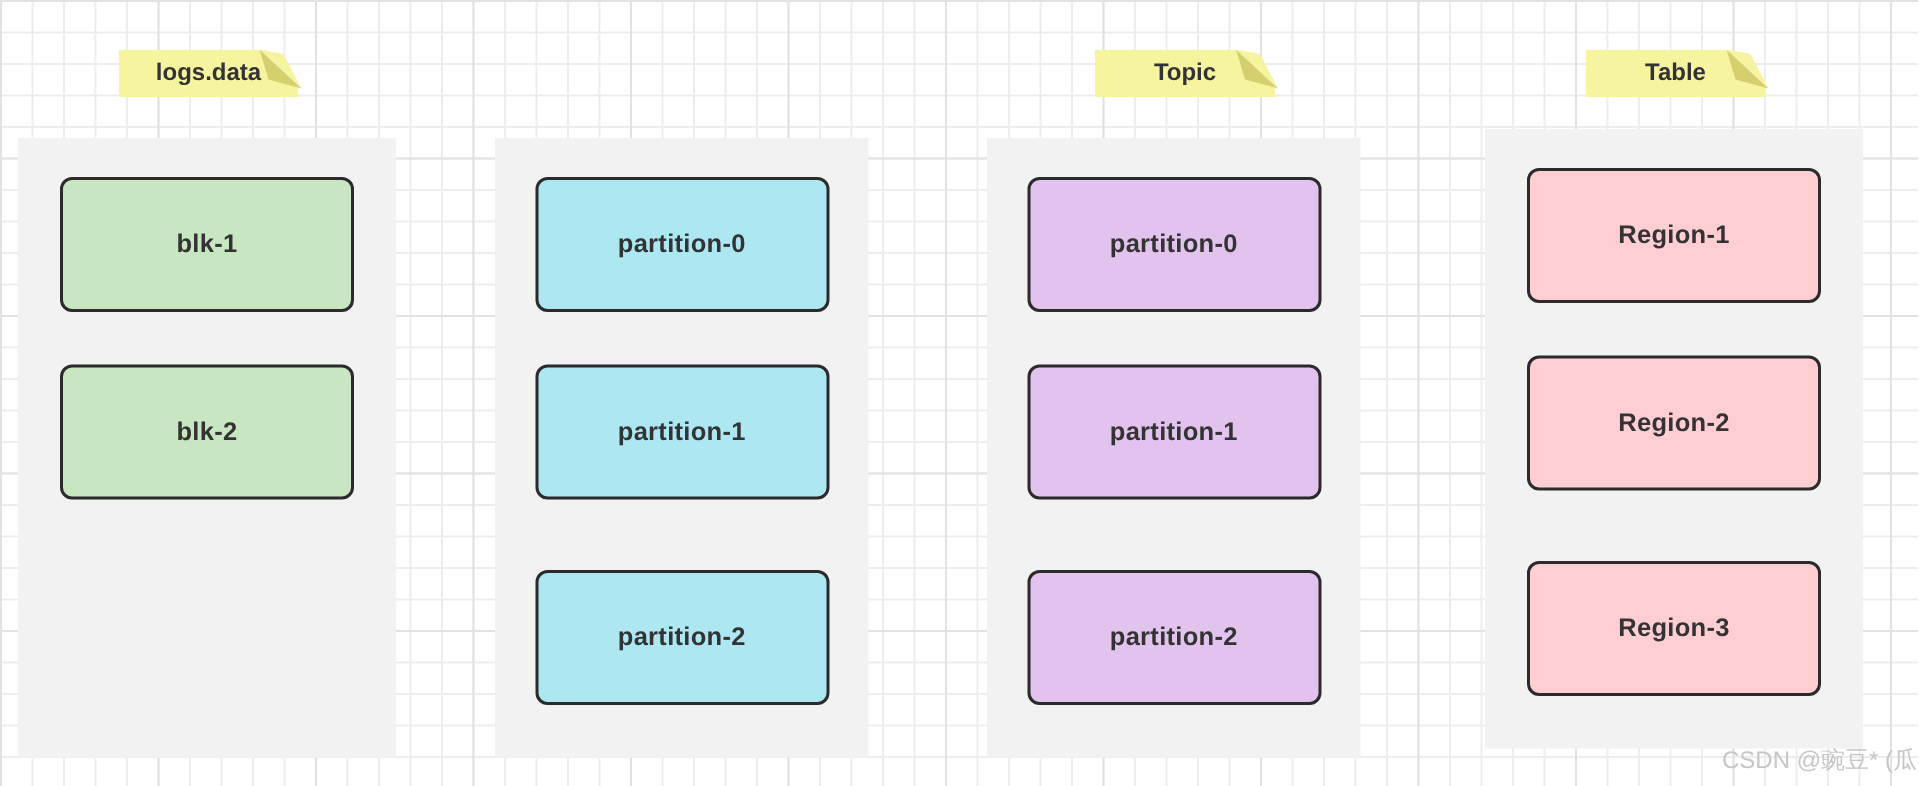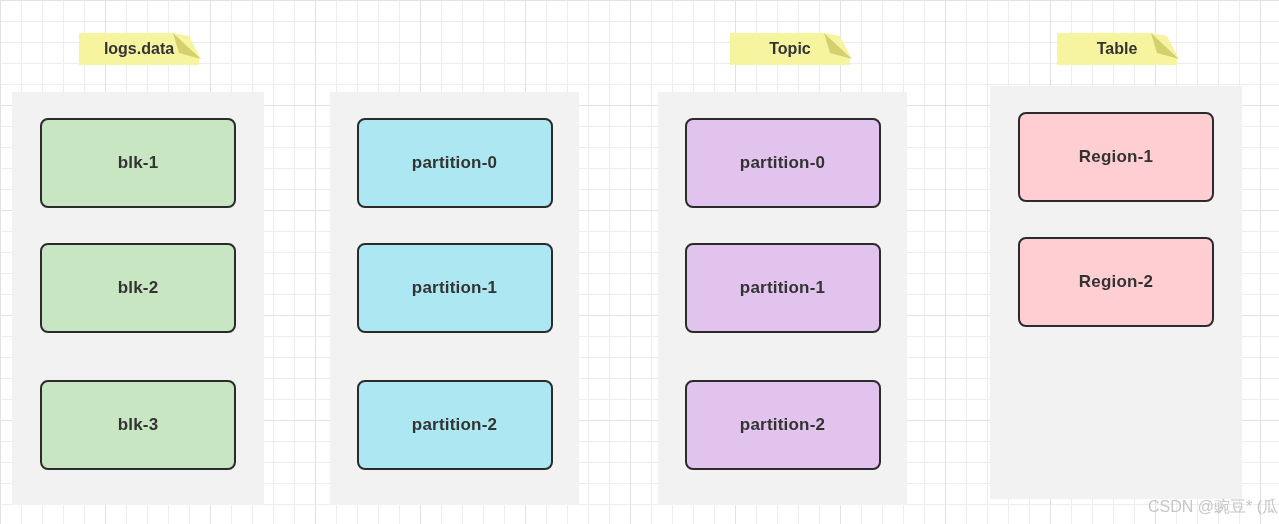--- a/index.html
+++ b/index.html
@@ -88,21 +88,20 @@
     <div class="sticky" style="left: 79px; top: 33px;">
       <div class="sticky-bg"></div>
       <svg class="sticky-flap" viewBox="0 0 30 30">
         <polygon points="0,0 16,3 28,26" fill="#F7F4A0"></polygon>
         <polygon points="0,0 28,26 6,20" fill="#D5D06E"></polygon>
       </svg>
       <span class="sticky-label">logs.data</span>
     </div>
     <div class="node-box" style="left: 40px; top: 118px; background: rgb(201, 230, 195);">blk-1</div>
     <div class="node-box" style="left: 40px; top: 243px; background: rgb(201, 230, 195);">blk-2</div>
-    <div class="node-box" style="left: 40px; top: 380px; background: rgb(201, 230, 195);">blk-3</div>
     <div class="panel" style="left: 330px; top: 92px; width: 249px; height: 413px;"></div>
     <div class="node-box" style="left: 356.5px; top: 118px; background: rgb(173, 232, 242);">partition-0</div>
     <div class="node-box" style="left: 356.5px; top: 243px; background: rgb(173, 232, 242);">partition-1</div>
     <div class="node-box" style="left: 356.5px; top: 380px; background: rgb(173, 232, 242);">partition-2</div>
     <div class="panel" style="left: 658px; top: 92px; width: 249px; height: 413px;"></div>
     <div class="sticky" style="left: 730px; top: 33px;">
       <div class="sticky-bg"></div>
       <svg class="sticky-flap" viewBox="0 0 30 30">
         <polygon points="0,0 16,3 28,26" fill="#F7F4A0"></polygon>
         <polygon points="0,0 28,26 6,20" fill="#D5D06E"></polygon>
@@ -116,13 +115,14 @@
     <div class="sticky" style="left: 1057px; top: 33px;">
       <div class="sticky-bg"></div>
       <svg class="sticky-flap" viewBox="0 0 30 30">
         <polygon points="0,0 16,3 28,26" fill="#F7F4A0"></polygon>
         <polygon points="0,0 28,26 6,20" fill="#D5D06E"></polygon>
       </svg>
       <span class="sticky-label">Table</span>
     </div>
     <div class="node-box" style="left: 1018px; top: 112px; background: rgb(255, 206, 211);">Region-1</div>
     <div class="node-box" style="left: 1018px; top: 237px; background: rgb(255, 206, 211);">Region-2</div>
+    <div class="node-box" style="left: 1018px; top: 374px; background: rgb(255, 206, 211);">Region-3</div>
   </div>
 
 </body></html>

